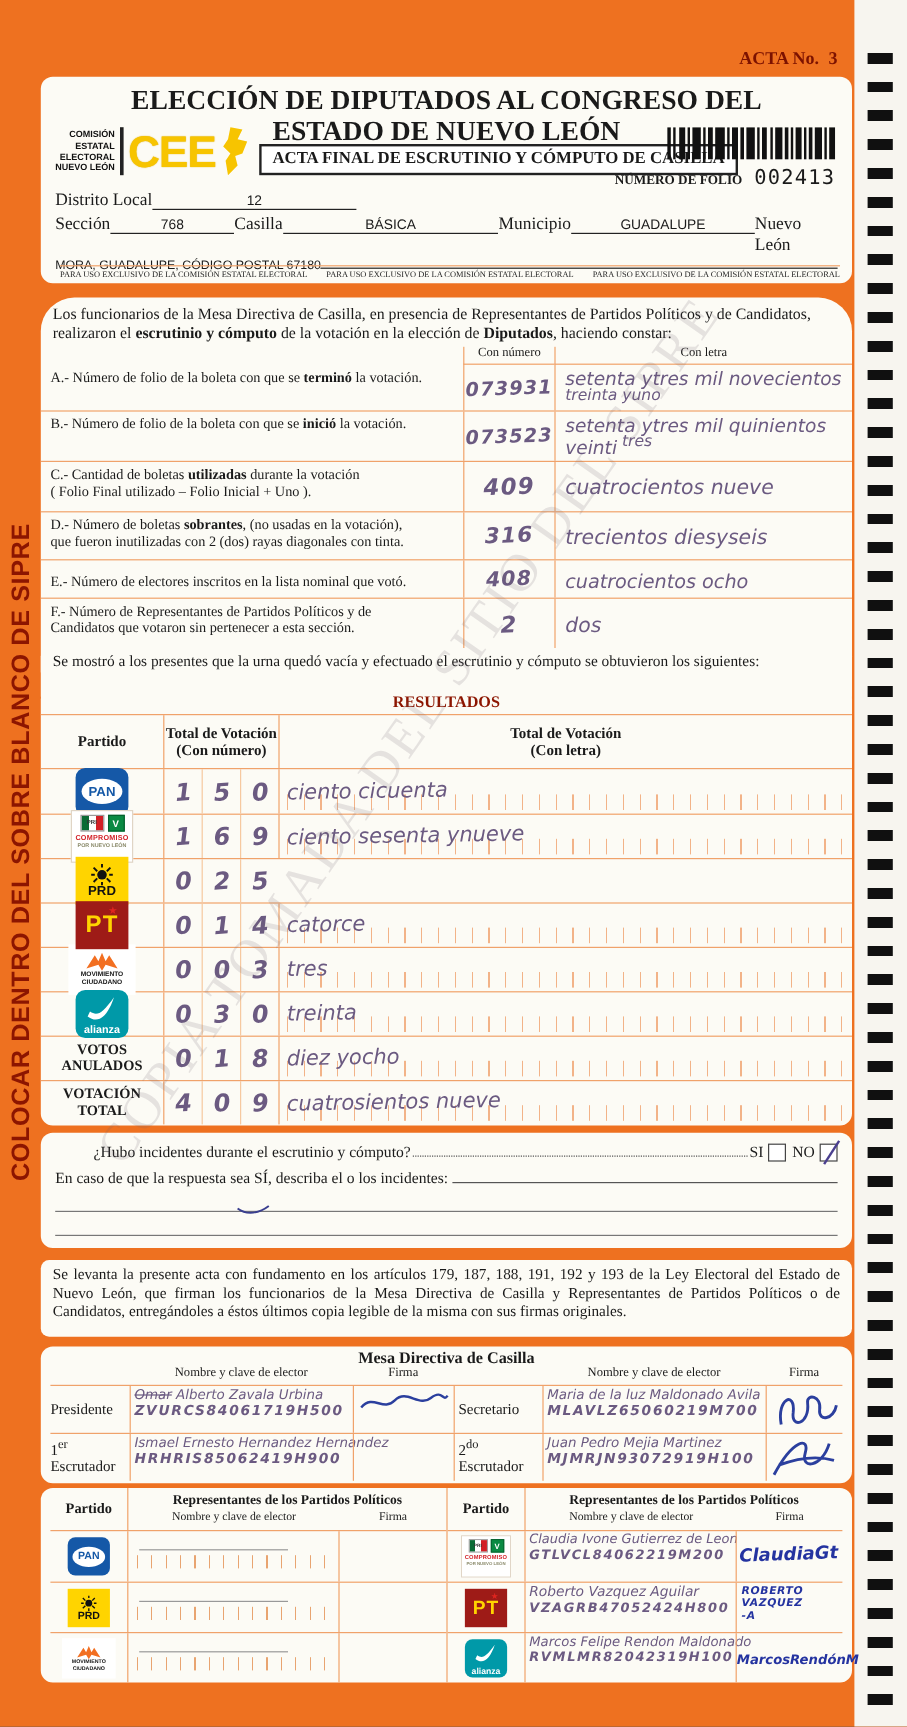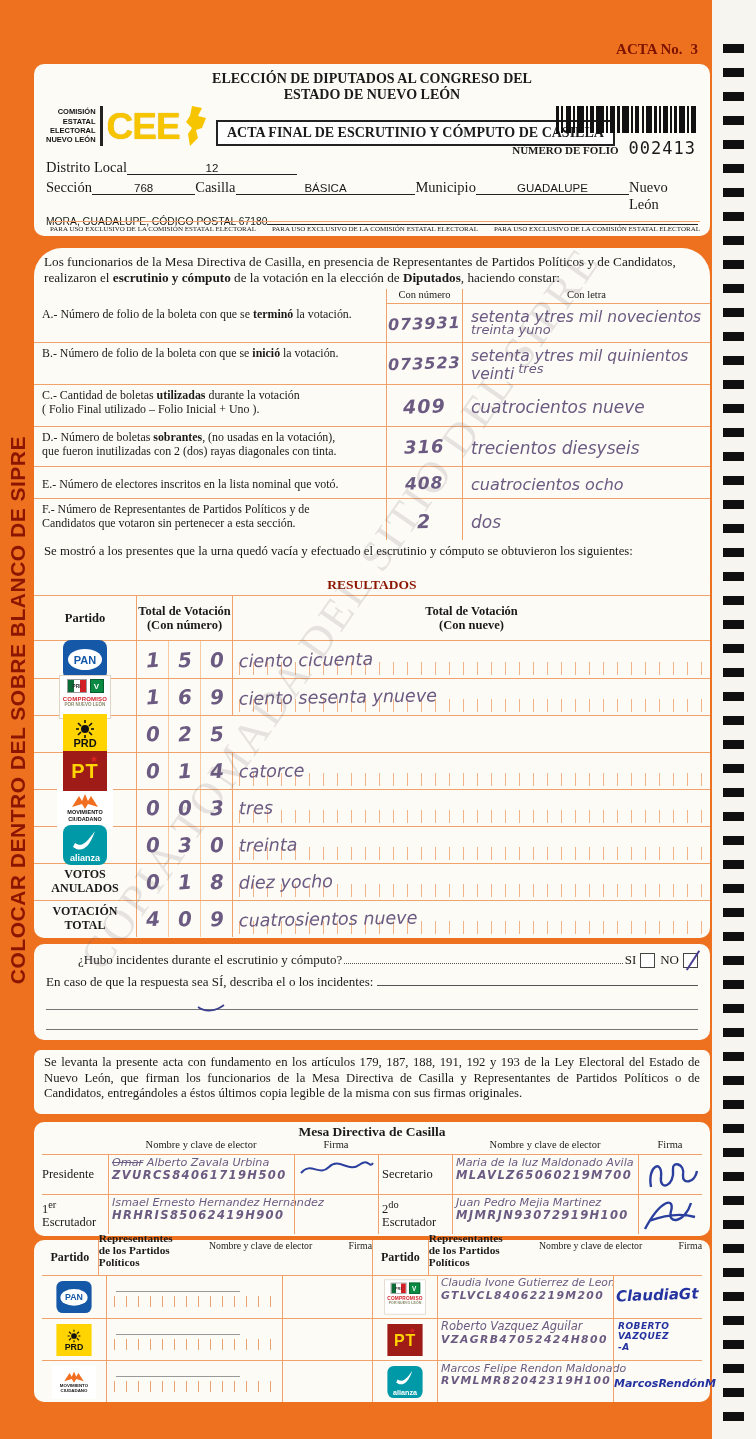--- a/index.html
+++ b/index.html
@@ -17,21 +17,21 @@
   .sidebar-vert { position:absolute; left:1px; top:390px; width:34px; height:640px; display:flex; align-items:center; justify-content:center; }
   .sidebar-vert span { writing-mode: vertical-rl; transform: rotate(180deg); white-space:nowrap;
     font-family:"Liberation Sans", sans-serif; font-weight:bold; font-size:21px; color:#8c1500; letter-spacing:.5px; }
   .acta-no { position:absolute; top:41px; right:58px; font-weight:bold; font-size:15px; color:#7c1200; }
   .acta-no b { margin-left:8px; }
   .watermark { position:absolute; left:70px; top:950px; transform:rotate(-55deg); transform-origin:left top;
     font-size:44px; letter-spacing:3px; color:rgba(110,100,110,.16); white-space:nowrap; z-index:5; pointer-events:none; }
   .panel { position:absolute; left:34px; width:676px; background:#fcfbf5; border-radius:10px; }
   
   .p-header { top:64px; height:172px; }
-  .title { text-align:center; font-weight:bold; font-size:14px; line-height:1.12; padding-top:7px; }
+  .title { text-align:center; font-weight:bold; font-size:23px; line-height:1.12; padding-top:7px; }
   .logo-block { position:absolute; left:12px; top:40px; display:flex; align-items:center; }
   .logo-org { font-family:"Liberation Sans",sans-serif; font-weight:bold; font-size:7.5px; line-height:1.25; text-align:right; color:#111; }
   .logo-div { width:3px; height:40px; background:#222; margin:0 4px; }
   .logo-cee { font-family:"Liberation Sans",sans-serif; font-weight:bold; font-size:37px; color:#f7c400; letter-spacing:-1px; line-height:1; text-shadow:0 0 1px #d8a800; }
   .logo-state { margin-left:2px; }
   .subtitle-box { position:absolute; left:182px; top:56px; border:2px solid #222; padding:3px 9px; font-weight:bold; font-size:14px; background:#fff; }
   .barcode { position:absolute; right:14px; top:42px; }
   .folio-line { position:absolute; right:14px; top:74px; display:flex; align-items:baseline; }
   .folio-label { font-weight:bold; font-size:11px; }
   .folio-value { font-family:"DejaVu Sans Mono", monospace; font-size:17px; margin-left:10px; letter-spacing:1px; }
@@ -132,21 +132,21 @@
   .hw-name { font-family:"DejaVu Sans",sans-serif; font-style:italic; font-size:11.2px; color:#6b5a81; white-space:nowrap; line-height:1.2; }
   .hw-clave { font-family:"DejaVu Sans",sans-serif; font-style:italic; font-size:11.5px; font-weight:bold; color:#6b5a81; letter-spacing:1.4px; white-space:nowrap; line-height:1.2; }
   .crossed { text-decoration:line-through; }
   .sig { position:absolute; }
   
   .p-reps { top:1240px; height:162px; padding:0 8px; display:flex; }
   .reps-half { width:330px; display:flex; flex-direction:column; }
   .reps-half.rhs { border-left:1px solid #f0a26a; }
   .reps-head { display:flex; height:36px; border-bottom:1px solid #f0a26a; }
   .rh-partido { width:64px; display:flex; align-items:center; justify-content:center; font-weight:bold; font-size:12px; }
-  .rh-right { flex:1; border-left:1px solid #f0a26a; display:flex; }
+  .rh-right { flex:1; border-left:1px solid #f0a26a; display:flex; flex-direction:column; }
   .rh-title { height:19px; display:flex; align-items:center; justify-content:center; font-weight:bold; font-size:11.3px; }
   .rh-sub { flex:1; display:flex; font-size:9.8px; }
   .rh-sub .n { width:176px; text-align:center; }
   .rh-sub .f { flex:1; text-align:center; }
   .reprow { display:flex; height:42px; }
   .reprow + .reprow { border-top:1px solid #f0a26a; }
   .rp-party { width:64px; display:flex; align-items:center; justify-content:center; }
   .rp-name { width:176px; border-left:1px solid #f0a26a; padding:1px 0 0 3px; position:relative; }
   .rp-firma { flex:1; border-left:1px solid #f0a26a; position:relative; overflow:visible; }
   .empty-rule { width:72%; border-bottom:1px solid #999; height:15px; margin-left:6px; }
@@ -323,21 +323,21 @@
   <div class="panel p-res">
     <div class="res-title">RESULTADOS</div>
     <div class="res-head">
       <div class="h0">Partido</div>
       <div class="h1">
           <span>Total de Votación</span>
           <span>(Con número)</span>
         </div>
       <div class="h2">
           <span>Total de Votación</span>
-          <span>(Con nueve)</span>
+          <span>(Con letra)</span>
         </div>
     </div>
 
     <div class="resrow">
       <div class="r-party">
         <div class="logo-pan fs">
             <div class="oval">
               <span>PAN</span>
             </div>
           </div>

